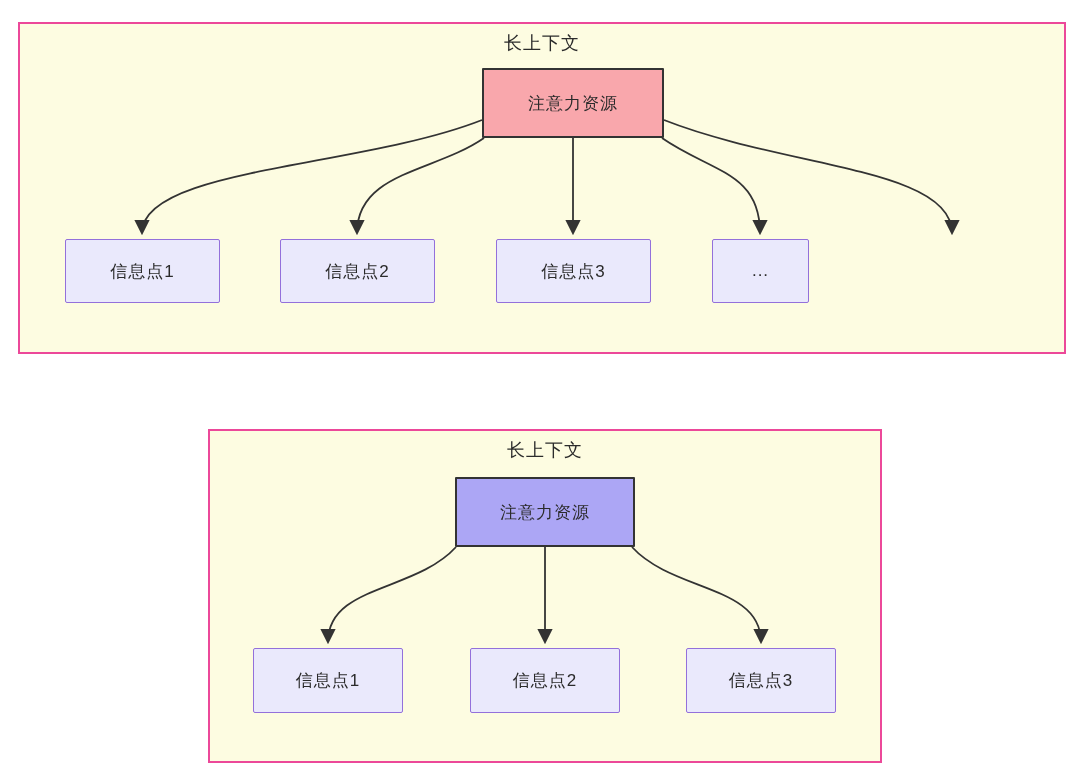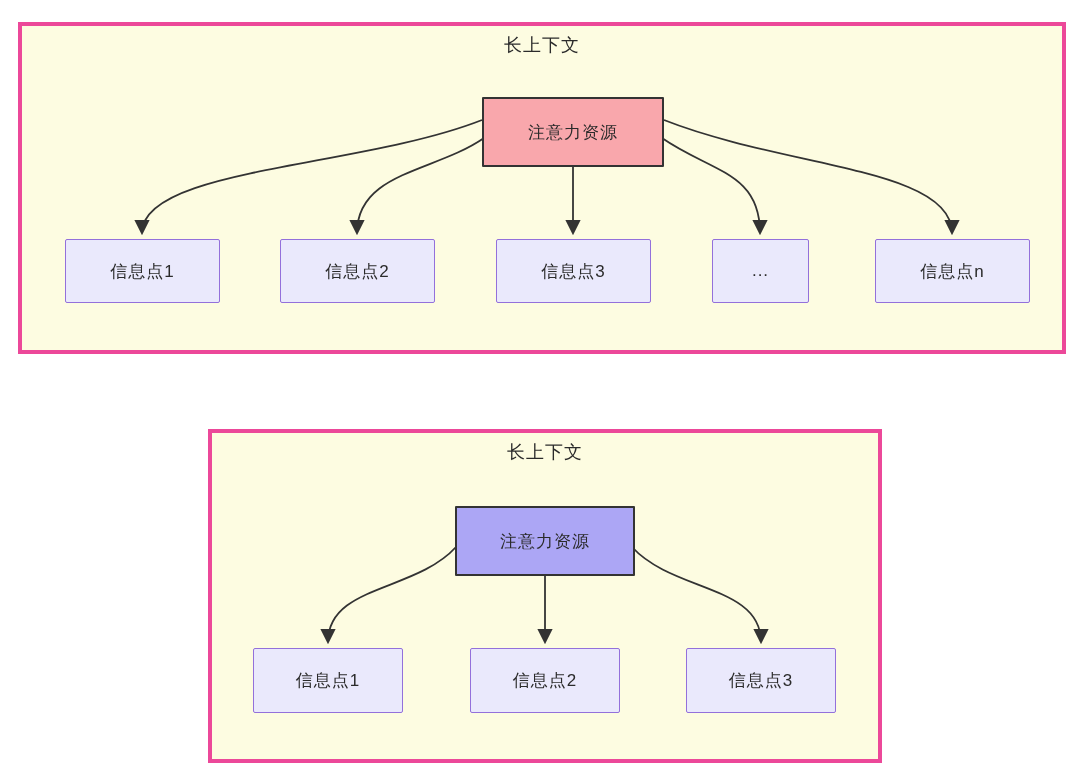--- a/index.html
+++ b/index.html
@@ -1,33 +1,33 @@
 <!DOCTYPE html>
 <html><head>
 <meta charset="utf-8">
 <style>
   html,body{margin:0;padding:0;background:#ffffff;}
   .canvas{
     position:relative;width:1080px;height:774px;background:#ffffff;
     font-family:"Liberation Sans",sans-serif;color:#2b2b2b;overflow:hidden;
   }
   .ctx{
-    position:absolute;background:#fdfce1;border:4px solid #ec4899;box-sizing:border-box;
+    position:absolute;background:#fdfce1;border:2px solid #ec4899;box-sizing:border-box;
   }
   .ctx-title{
     position:absolute;top:7px;left:0;right:0;text-align:center;
     font-size:18px;letter-spacing:1px;color:#2b2b2b;
   }
   .arrow-layer{position:absolute;left:0;top:0;width:1080px;height:774px;pointer-events:none;}
   .node{
     position:absolute;display:flex;align-items:center;justify-content:center;
     box-sizing:border-box;font-size:17px;letter-spacing:1px;color:#2b2b2b;
     border-radius:2px;
   }
-  .attention{border:2.5px solid #333333;border-radius:1px;margin-top:29px;}
+  .attention{border:2.5px solid #333333;border-radius:1px;}
   .attention.pink{background:#f9a7ac;}
   .attention.violet{background:#aca6f5;}
   .info{background:#eae9fc;border:1.6px solid #9370db;}
 </style>
 </head>
 <body>
 
 <div class="canvas">
 
   <section class="ctx" style="left:18px;top:22px;width:1048px;height:332px;">
@@ -56,21 +56,20 @@
       <path d="M632,547 C673,592 761,585 761,642" marker-end="url(#ah)"></path>
     </g>
   </svg>
 
   <div class="node attention pink" style="left:482px;top:68px;width:182px;height:70px;">注意力资源</div>
 
   <div class="node info" style="left:65px;top:239px;width:155px;height:64px;">信息点1</div>
   <div class="node info" style="left:280px;top:239px;width:155px;height:64px;">信息点2</div>
   <div class="node info" style="left:496px;top:239px;width:155px;height:64px;">信息点3</div>
   <div class="node info" style="left:712px;top:239px;width:97px;height:64px;">...</div>
-  <div class="node info" style="left:875px;top:239px;width:155px;height:64px;">信息点n</div>
 
   <div class="node attention violet" style="left:455px;top:477px;width:180px;height:70px;">注意力资源</div>
 
   <div class="node info" style="left:253px;top:648px;width:150px;height:65px;">信息点1</div>
   <div class="node info" style="left:470px;top:648px;width:150px;height:65px;">信息点2</div>
   <div class="node info" style="left:686px;top:648px;width:150px;height:65px;">信息点3</div>
 
 </div>
 
 </body></html>

